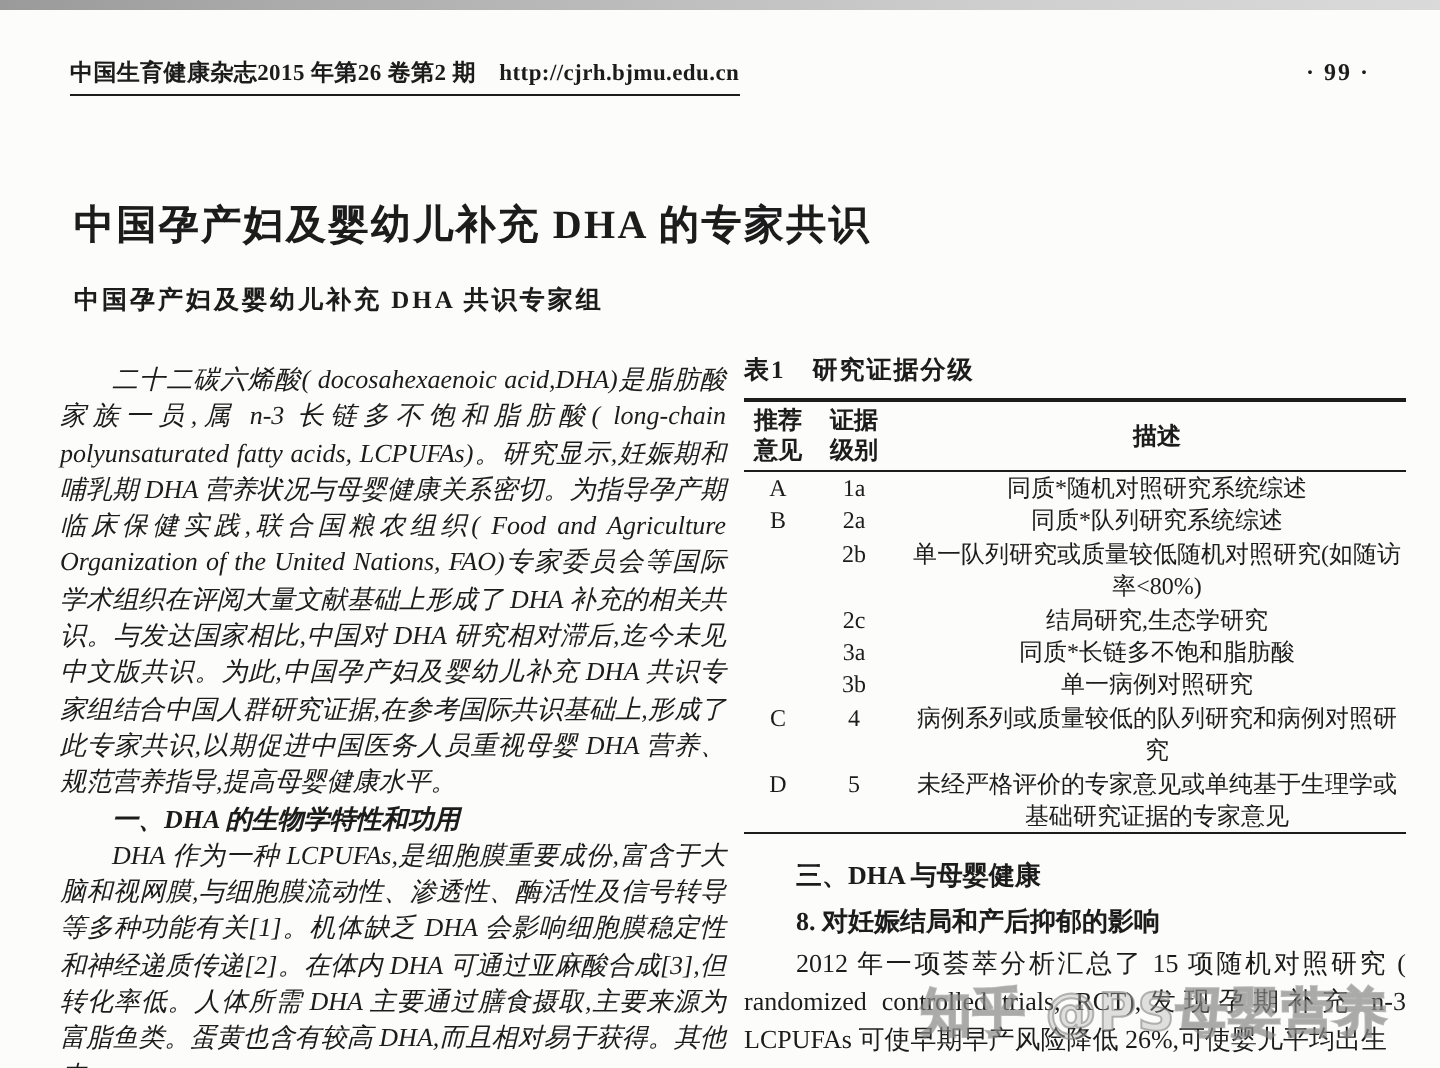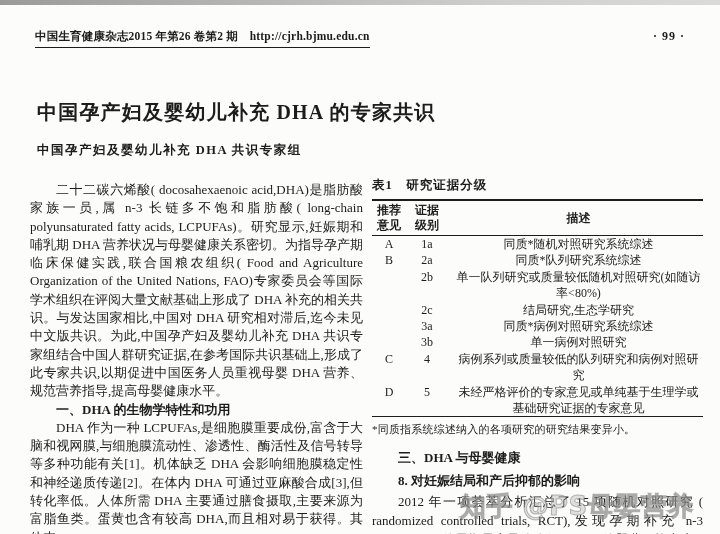--- a/index.html
+++ b/index.html
@@ -29,21 +29,21 @@
     font-size:20px;font-weight:bold;letter-spacing:1.2px;
   }
   .article-byline{
     position:absolute;top:142px;left:37px;
     font-size:12.5px;font-weight:bold;letter-spacing:1.5px;
   }
   .col-left{
     position:absolute;top:181px;left:30px;width:333px;
     font-size:13px;line-height:18.3px;text-align:justify;
   }
-  .col-left p{margin:0;text-indent:2em;}
+  .col-left p{margin:0;text-indent:2em;font-style:italic;}
   .col-left .section-heading{font-weight:bold;}
   .col-right{
     position:absolute;top:177px;left:372px;width:331px;
     font-size:12px;
   }
   .table-title{
     text-align:left;font-weight:bold;font-size:12.5px;
     letter-spacing:1px;margin:0 0 5px 0;
   }
   table.evidence{
@@ -135,41 +135,40 @@
             <td class="c-desc">单一队列研究或质量较低随机对照研究(如随访率&lt;80%)</td>
           </tr>
           <tr>
             <td class="c-opinion"></td>
             <td class="c-level">2c</td>
             <td class="c-desc">结局研究,生态学研究</td>
           </tr>
           <tr>
             <td class="c-opinion"></td>
             <td class="c-level">3a</td>
-            <td class="c-desc">同质*病例对照研究系统综述</td>
+            <td class="c-desc">同质*长链多不饱和脂肪酸</td>
           </tr>
           <tr>
             <td class="c-opinion"></td>
             <td class="c-level">3b</td>
             <td class="c-desc">单一病例对照研究</td>
           </tr>
           <tr>
             <td class="c-opinion">C</td>
             <td class="c-level">4</td>
             <td class="c-desc">病例系列或质量较低的队列研究和病例对照研究</td>
           </tr>
           <tr>
             <td class="c-opinion">D</td>
             <td class="c-level">5</td>
             <td class="c-desc">未经严格评价的专家意见或单纯基于生理学或基础研究证据的专家意见</td>
           </tr>
         </tbody>
     </table>
 
-    <div class="table-footnote">*同质指系统综述纳入的各项研究的研究结果变异小。</div>
 
     <div class="rc-heading">三、DHA 与母婴健康</div>
     <div class="rc-subheading">8. 对妊娠结局和产后抑郁的影响</div>
     <div class="rc-paragraph">2012 年一项荟萃分析汇总了 15 项随机对照研究 ( randomized controlled trials, RCT),发现孕期补充 n-3 LCPUFAs 可使早期早产风险降低 26%,可使婴儿平均出生</div>
   </div>
 
   <div class="watermark">知乎 @PS母婴营养</div>
 
 </div>
 

